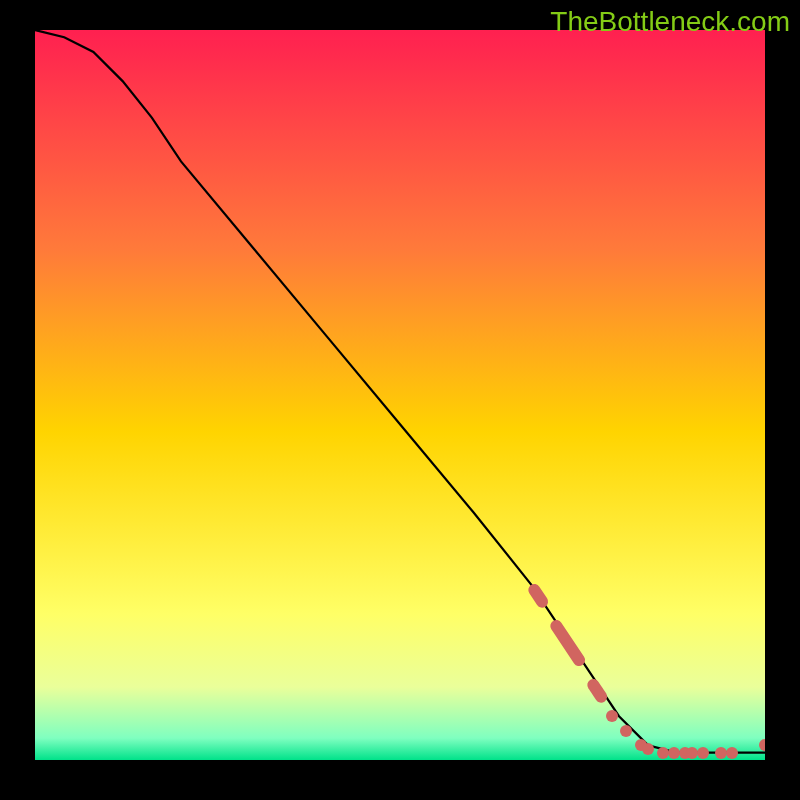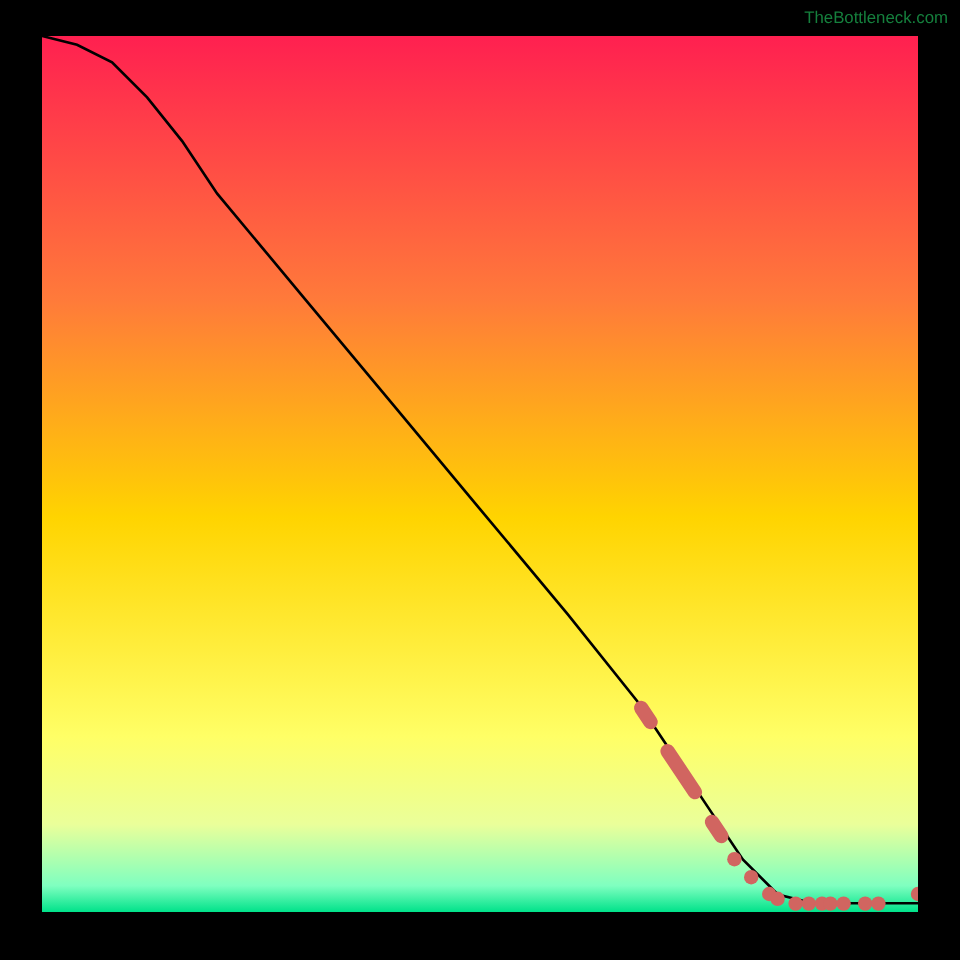--- a/index.html
+++ b/index.html
@@ -7,22 +7,22 @@
     width: 800px;
     height: 800px;
     background: #000;
     position: relative;
     font-family: Arial, sans-serif;
   }
   .watermark {
     position: absolute;
     top: 6px;
     right: 10px;
-    color: #15803d;
-    font-size: 14px;
+    color: #84cc16;
+    font-size: 28px;
     font-weight: normal;
     z-index: 10;
     text-align: right;
   }
   .plot-area {
     position: absolute;
     left: 35px;
     top: 30px;
     width: 730px;
     height: 730px;

